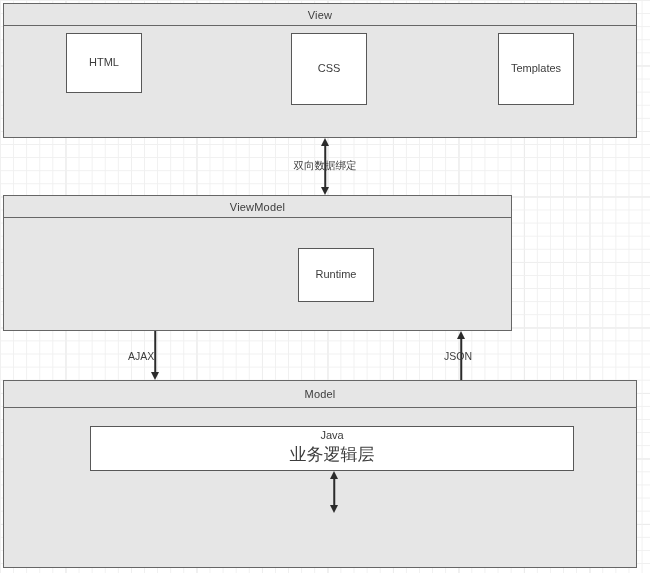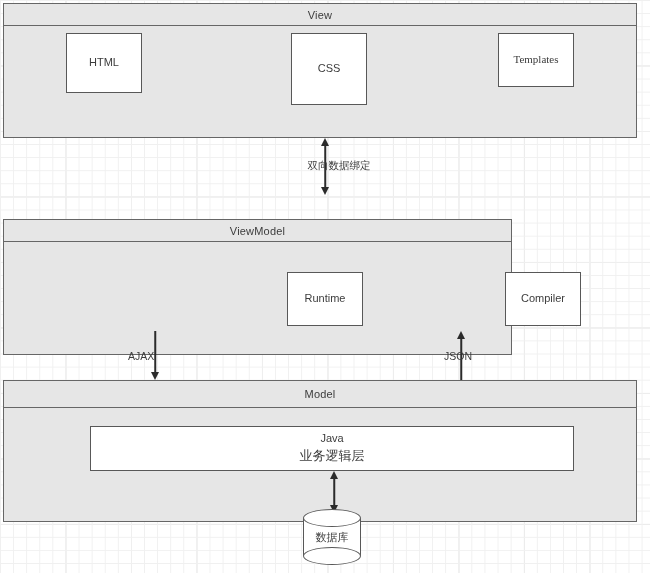--- a/index.html
+++ b/index.html
@@ -62,21 +62,22 @@
     display: flex;
     align-items: center;
     justify-content: center;
     flex-direction: column;
     font-size: 11px;
     color: #3c3c3c;
     line-height: 1.45;
     text-align: center;
   }
   .node .sub {
-    font-size: 13px;
+    font-size: 17px;
+    font-family: Liberation Mono, monospace;
   }
 
   
   .conn {
     position: absolute;
   }
   .conn .stem {
     position: absolute;
     left: 50%;
     transform: translateX(-50%);
@@ -181,77 +182,68 @@
       <span>View</span>
     </div>
     <div class="layer-body" style="top:22px; height:111px;"></div>
 
     <div class="node" style="left:62px; top:29px; width:76px; height:60px;">
       <span>HTML</span>
     </div>
     <div class="node" style="left:287px; top:29px; width:76px; height:72px;">
       <span>CSS</span>
     </div>
-    <div class="node" style="left:494px; top:29px; width:76px; height:54px;font-family:Liberation Serif, serif;">
+    <div class="node" style="left:494px; top:29px; width:76px; height:72px;">
       <span>Templates</span>
     </div>
   </div>
 
   <div class="conn" style="left:312px; top:138px; width:26px; height:57px;">
     <div class="arrowhead arrow-up" style="top:0;"></div>
     <div class="stem" style="top:6px; height:45px;"></div>
     <div class="arrowhead arrow-down" style="bottom:0;"></div>
   </div>
-  <div class="conn-label" style="left:276px; top:159px; width:126px;">双向数据绑定</div>
-
-  <div class="layer" style="left:3px; top:195px; width:509px; height:136px;margin-top:24px;">
+  <div class="conn-label" style="left:262px; top:159px; width:126px;">双向数据绑定</div>
+
+  <div class="layer" style="left:3px; top:195px; width:509px; height:136px;">
     <div class="layer-header" style="height:22px;">
       <span>ViewModel</span>
     </div>
     <div class="layer-body" style="top:22px; height:112px;"></div>
 
-    <div class="node" style="left:283px; top:52px; width:76px; height:54px;">
+    <div class="node" style="left:294px; top:52px; width:76px; height:54px;">
       <span>Runtime</span>
-    </div>
-    <div class="node" style="left:501px; top:52px; width:76px; height:54px;">
-      <span>Compiler</span>
     </div>
   </div>
 
   <div class="conn" style="left:142px; top:331px; width:26px; height:49px;">
     <div class="stem" style="top:0; height:41px;"></div>
     <div class="arrowhead arrow-down" style="bottom:0;"></div>
   </div>
   <div class="conn-label" style="left:128px; top:350px; width:56px; text-align:left;">AJAX</div>
 
   <div class="conn" style="left:448px; top:331px; width:26px; height:49px;">
     <div class="arrowhead arrow-up" style="top:0;"></div>
     <div class="stem" style="top:6px; height:43px;"></div>
   </div>
   <div class="conn-label" style="left:444px; top:350px; width:56px; text-align:left;">JSON</div>
 
-  <div class="layer" style="left:3px; top:380px; width:634px; height:142px;">
+  <div class="layer" style="left:3px; top:380px; width:634px; height:188px;">
     <div class="layer-header" style="height:27px;">
       <span>Model</span>
     </div>
     <div class="layer-body" style="top:27px; height:161px;"></div>
 
     <div class="node" style="left:86px; top:45px; width:484px; height:45px;">
       <span>Java</span>
       <span class="sub">业务逻辑层</span>
     </div>
 
     <div class="conn" style="left:317px; top:90px; width:26px; height:42px;">
       <div class="arrowhead arrow-up" style="top:0;"></div>
       <div class="stem" style="top:6px; height:30px;"></div>
       <div class="arrowhead arrow-down" style="bottom:0;"></div>
     </div>
 
-    <div class="cylinder" style="left:299px; top:128px; width:58px; height:56px;">
-      <div class="cyl-body"></div>
-      <div class="cyl-bottom"></div>
-      <div class="cyl-top"></div>
-      <div class="cyl-label">数据库</div>
-    </div>
   </div>
 
 
 </div>
 
 </body></html>

